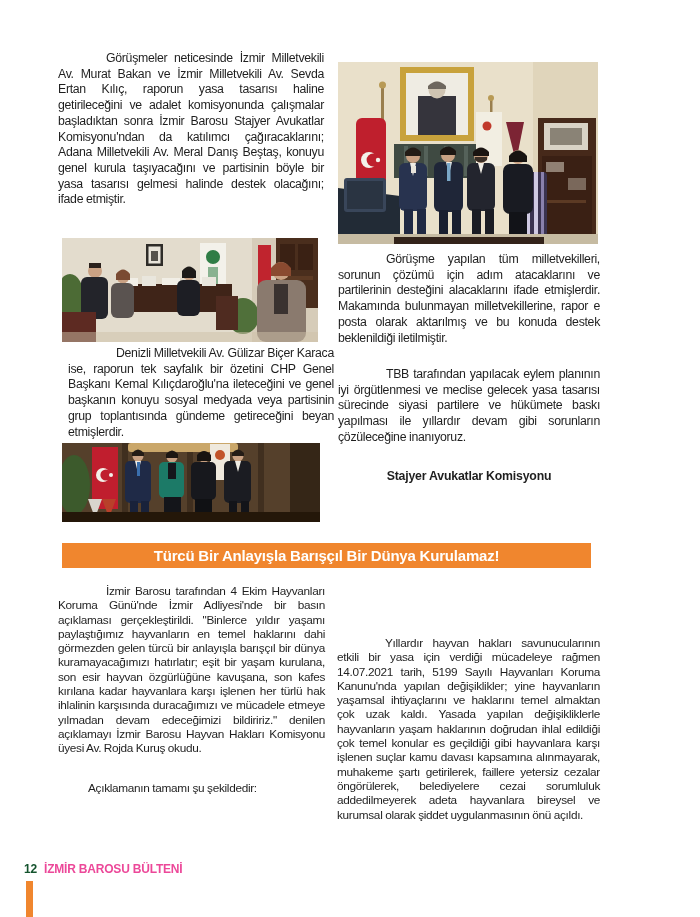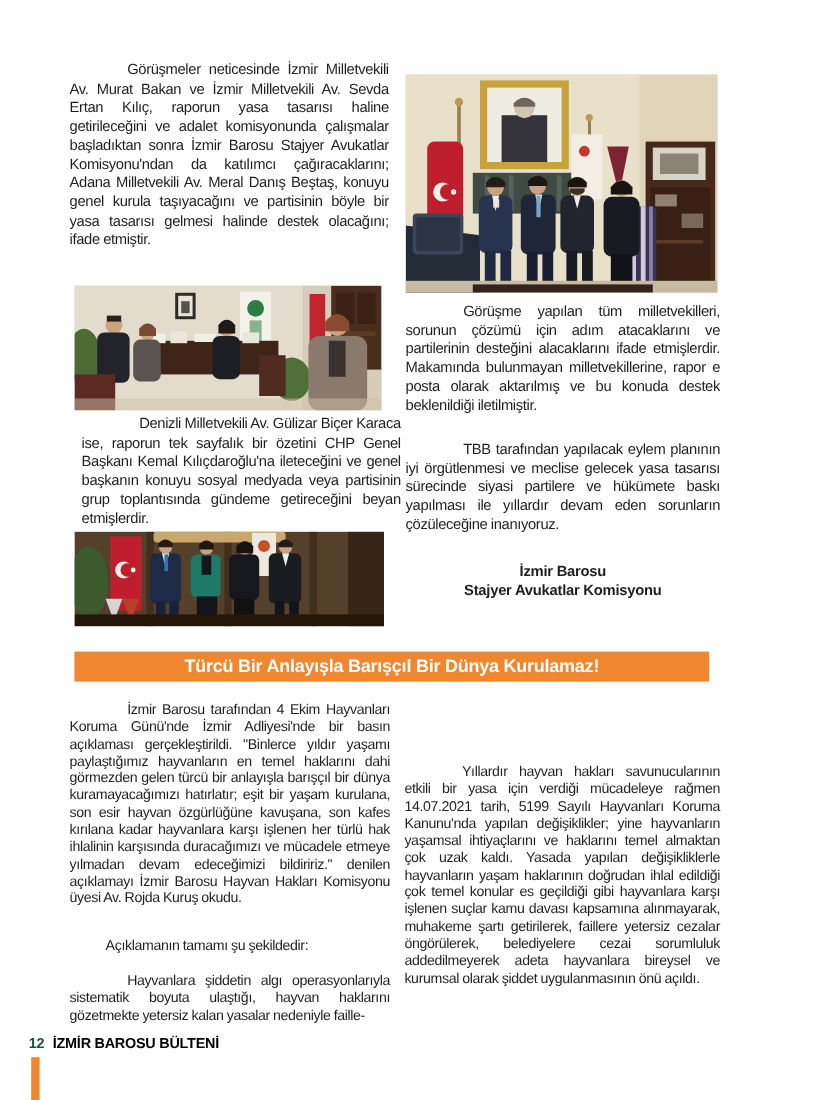--- a/index.html
+++ b/index.html
@@ -25,21 +25,21 @@
     position:absolute; left:62px; top:543px; width:529px; height:25px;
     background:#F0862E; color:#ffffff; font-weight:bold; font-size:15px;
     line-height:25px; text-align:center; letter-spacing:-0.2px;
   }
   .footer-num {
     position:absolute; left:24px; top:862px; font-weight:bold;
     font-size:12px; letter-spacing:-0.2px; color:#14532d;
   }
   .footer-title {
     position:absolute; left:44px; top:862px; font-weight:bold;
-    font-size:12px; letter-spacing:-0.2px; color:#000000;
+    font-size:12px; letter-spacing:-0.2px; color:#ec4899;
   }
   .footer-bar {
     position:absolute; left:26px; top:881px; width:7px; height:36px;
     background:#F0862E;
   }
 </style>
 </head>
 <body>
 
 <div class="page">
@@ -218,34 +218,32 @@
       <rect x="165" y="102" width="30" height="50" rx="7" fill="#191b22"></rect>
       <rect x="171" y="150" width="18" height="26" fill="#121318"></rect>
 
       <rect x="0" y="172" width="260" height="10" fill="#c6bba2"></rect>
       <rect x="56" y="175" width="150" height="7" fill="#33231a"></rect>
     </svg>
   </div>
 
   <div class="para indent" style="left:338px; top:252px; width:262px;">Görüşme yapılan tüm milletvekilleri, sorunun çözümü için adım atacaklarını ve partilerinin desteğini alacaklarını ifade etmişlerdir. Makamında bulunmayan milletvekillerine, rapor e posta olarak aktarılmış ve bu konuda destek beklenildiği iletilmiştir.</div>
 
-  <div class="para indent" style="left:338px; top:367px; width:262px;">TBB tarafından yapılacak eylem planının iyi örgütlenmesi ve meclise gelecek yasa tasarısı sürecinde siyasi partilere ve hükümete baskı yapılması ile yıllardır devam eden sorunların çözüleceğine inanıyoruz.</div>
+  <div class="para indent" style="left:338px; top:367px; width:262px;">TBB tarafından yapılacak eylem planının iyi örgütlenmesi ve meclise gelecek yasa tasarısı sürecinde siyasi partilere ve hükümete baskı yapılması ile yıllardır devam gibi sorunların çözüleceğine inanıyoruz.</div>
 
   <div class="signature" style="left:338px; top:469px; width:262px;">
-    <div>İzmir Barosu</div>
     <div>Stajyer Avukatlar Komisyonu</div>
   </div>
 
   <div class="banner">Türcü Bir Anlayışla Barışçıl Bir Dünya Kurulamaz!</div>
 
   <div class="para small indent" style="left:58px; top:584px; width:267px;">İzmir Barosu tarafından 4 Ekim Hayvanları Koruma Günü'nde İzmir Adliyesi'nde bir basın açıklaması gerçekleştirildi. "Binlerce yıldır yaşamı paylaştığımız hayvanların en temel haklarını dahi görmezden gelen türcü bir anlayışla barışçıl bir dünya kuramayacağımızı hatırlatır; eşit bir yaşam kurulana, son esir hayvan özgürlüğüne kavuşana, son kafes kırılana kadar hayvanlara karşı işlenen her türlü hak ihlalinin karşısında duracağımızı ve mücadele etmeye yılmadan devam edeceğimizi bildiririz." denilen açıklamayı İzmir Barosu Hayvan Hakları Komisyonu üyesi Av. Rojda Kuruş okudu.</div>
 
   <div class="para small indent-sm" style="left:58px; top:781px; width:267px;">Açıklamanın tamamı şu şekildedir:</div>
 
-  <div class="para small indent" style="left:58px; top:810px; width:267px;">Hayvanlara şiddetin algı operasyonlarıyla sistematik boyuta ulaştığı, hayvan haklarını gözetmekte yetersiz kalan yasalar nedeniyle faille-</div>
 
 
   <div class="para small indent" style="left:337px; top:636px; width:263px;">Yıllardır hayvan hakları savunucularının etkili bir yasa için verdiği mücadeleye rağmen 14.07.2021 tarih, 5199 Sayılı Hayvanları Koruma Kanunu'nda yapılan değişiklikler; yine hayvanların yaşamsal ihtiyaçlarını ve haklarını temel almaktan çok uzak kaldı. Yasada yapılan değişikliklerle hayvanların yaşam haklarının doğrudan ihlal edildiği çok temel konular es geçildiği gibi hayvanlara karşı işlenen suçlar kamu davası kapsamına alınmayarak, muhakeme şartı getirilerek, faillere yetersiz cezalar öngörülerek, belediyelere cezai sorumluluk addedilmeyerek adeta hayvanlara bireysel ve kurumsal olarak şiddet uygulanmasının önü açıldı.</div>
 
   <div class="footer-num">12</div>
   <div class="footer-title">İZMİR BAROSU BÜLTENİ</div>
   <div class="footer-bar"></div>
 
 </div>
 

